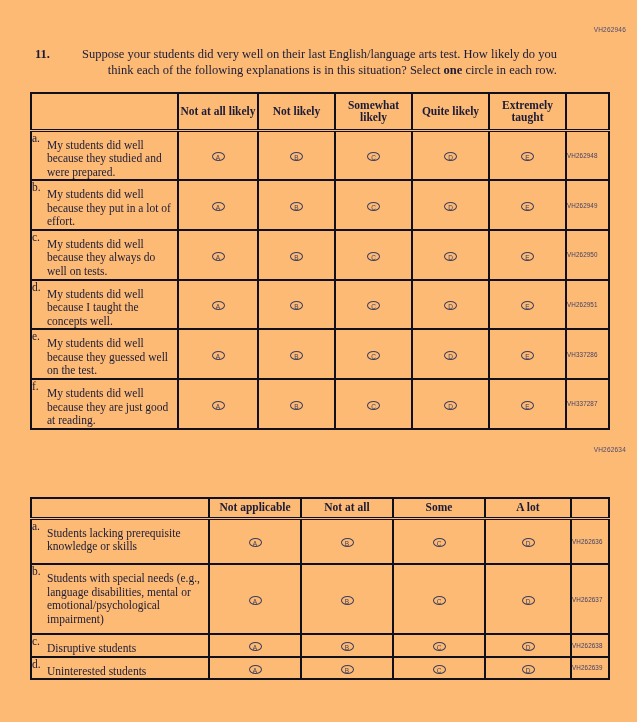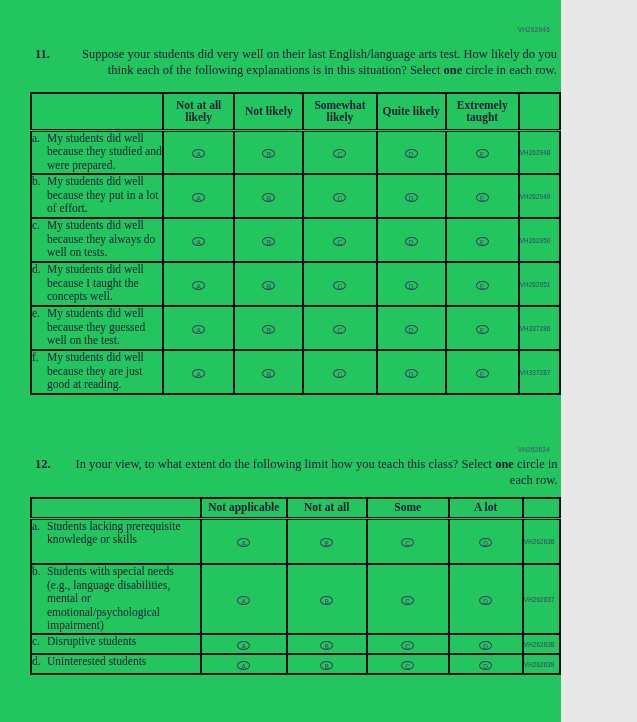--- a/index.html
+++ b/index.html
@@ -1,20 +1,20 @@
 <!DOCTYPE html>
 <html><head>
 <meta charset="utf-8">
 <style>
   html, body { margin:0; padding:0; background:#e8e8e8; }
   .page {
     position: relative;
-    width: 561px;
+    width: 637px;
     height: 722px;
-    background: #22c55e;
+    background: #fdba74;
     font-family: "Liberation Serif", serif;
     color: #1b1b38;
     overflow: hidden;
   }
   .qcode {
     position: absolute;
     font-family: "Liberation Sans", sans-serif;
     font-size: 6.5px;
     letter-spacing: 0.2px;
     color: #4a4a70;
@@ -52,21 +52,21 @@
     padding: 2px 1px;
   }
   td.item {
     vertical-align: top;
     font-size: 11.5px;
     line-height: 1.18;
     padding: 1px 2px 1px 3px;
   }
   .itemwrap { display: flex; gap: 3px; }
   .rowletter { width: 12px; flex: 0 0 12px; }
-  .rowtext { flex: 1 1 auto; }
+  .rowtext { flex: 1 1 auto; margin-top: 7px; }
   td.bub { text-align: center; vertical-align: middle; }
   .bubble {
     display: inline-block;
     width: 13px;
     height: 9px;
     border: 1px solid #3d3d5c;
     border-radius: 50%;
     font-family: "Liberation Sans", sans-serif;
     font-size: 6.5px;
     line-height: 9px;
@@ -198,24 +198,20 @@
       <td class="bub"><span class="bubble">C</span></td>
       <td class="bub"><span class="bubble">D</span></td>
       <td class="bub"><span class="bubble">E</span></td>
       <td class="code">VH337287</td>
     </tr>
   </tbody>
     </table>
 
   <span class="qcode" style="top:446px; right:11px;">VH262634</span>
 
-  <div class="question" style="top:457px;">
-    <span class="qnum">12.</span>
-    <span class="qtext"><span>In your view, to what extent do the following limit how you teach this class? Select </span><b>one</b><span> circle in each row.</span></span>
-  </div>
 
   <table class="resp" style="top:497px;">
     <colgroup>
       <col style="width:178px">
         <col style="width:92px">
         <col style="width:92px">
         <col style="width:92px">
         <col style="width:86px">
         <col style="width:38px">
     </colgroup>

